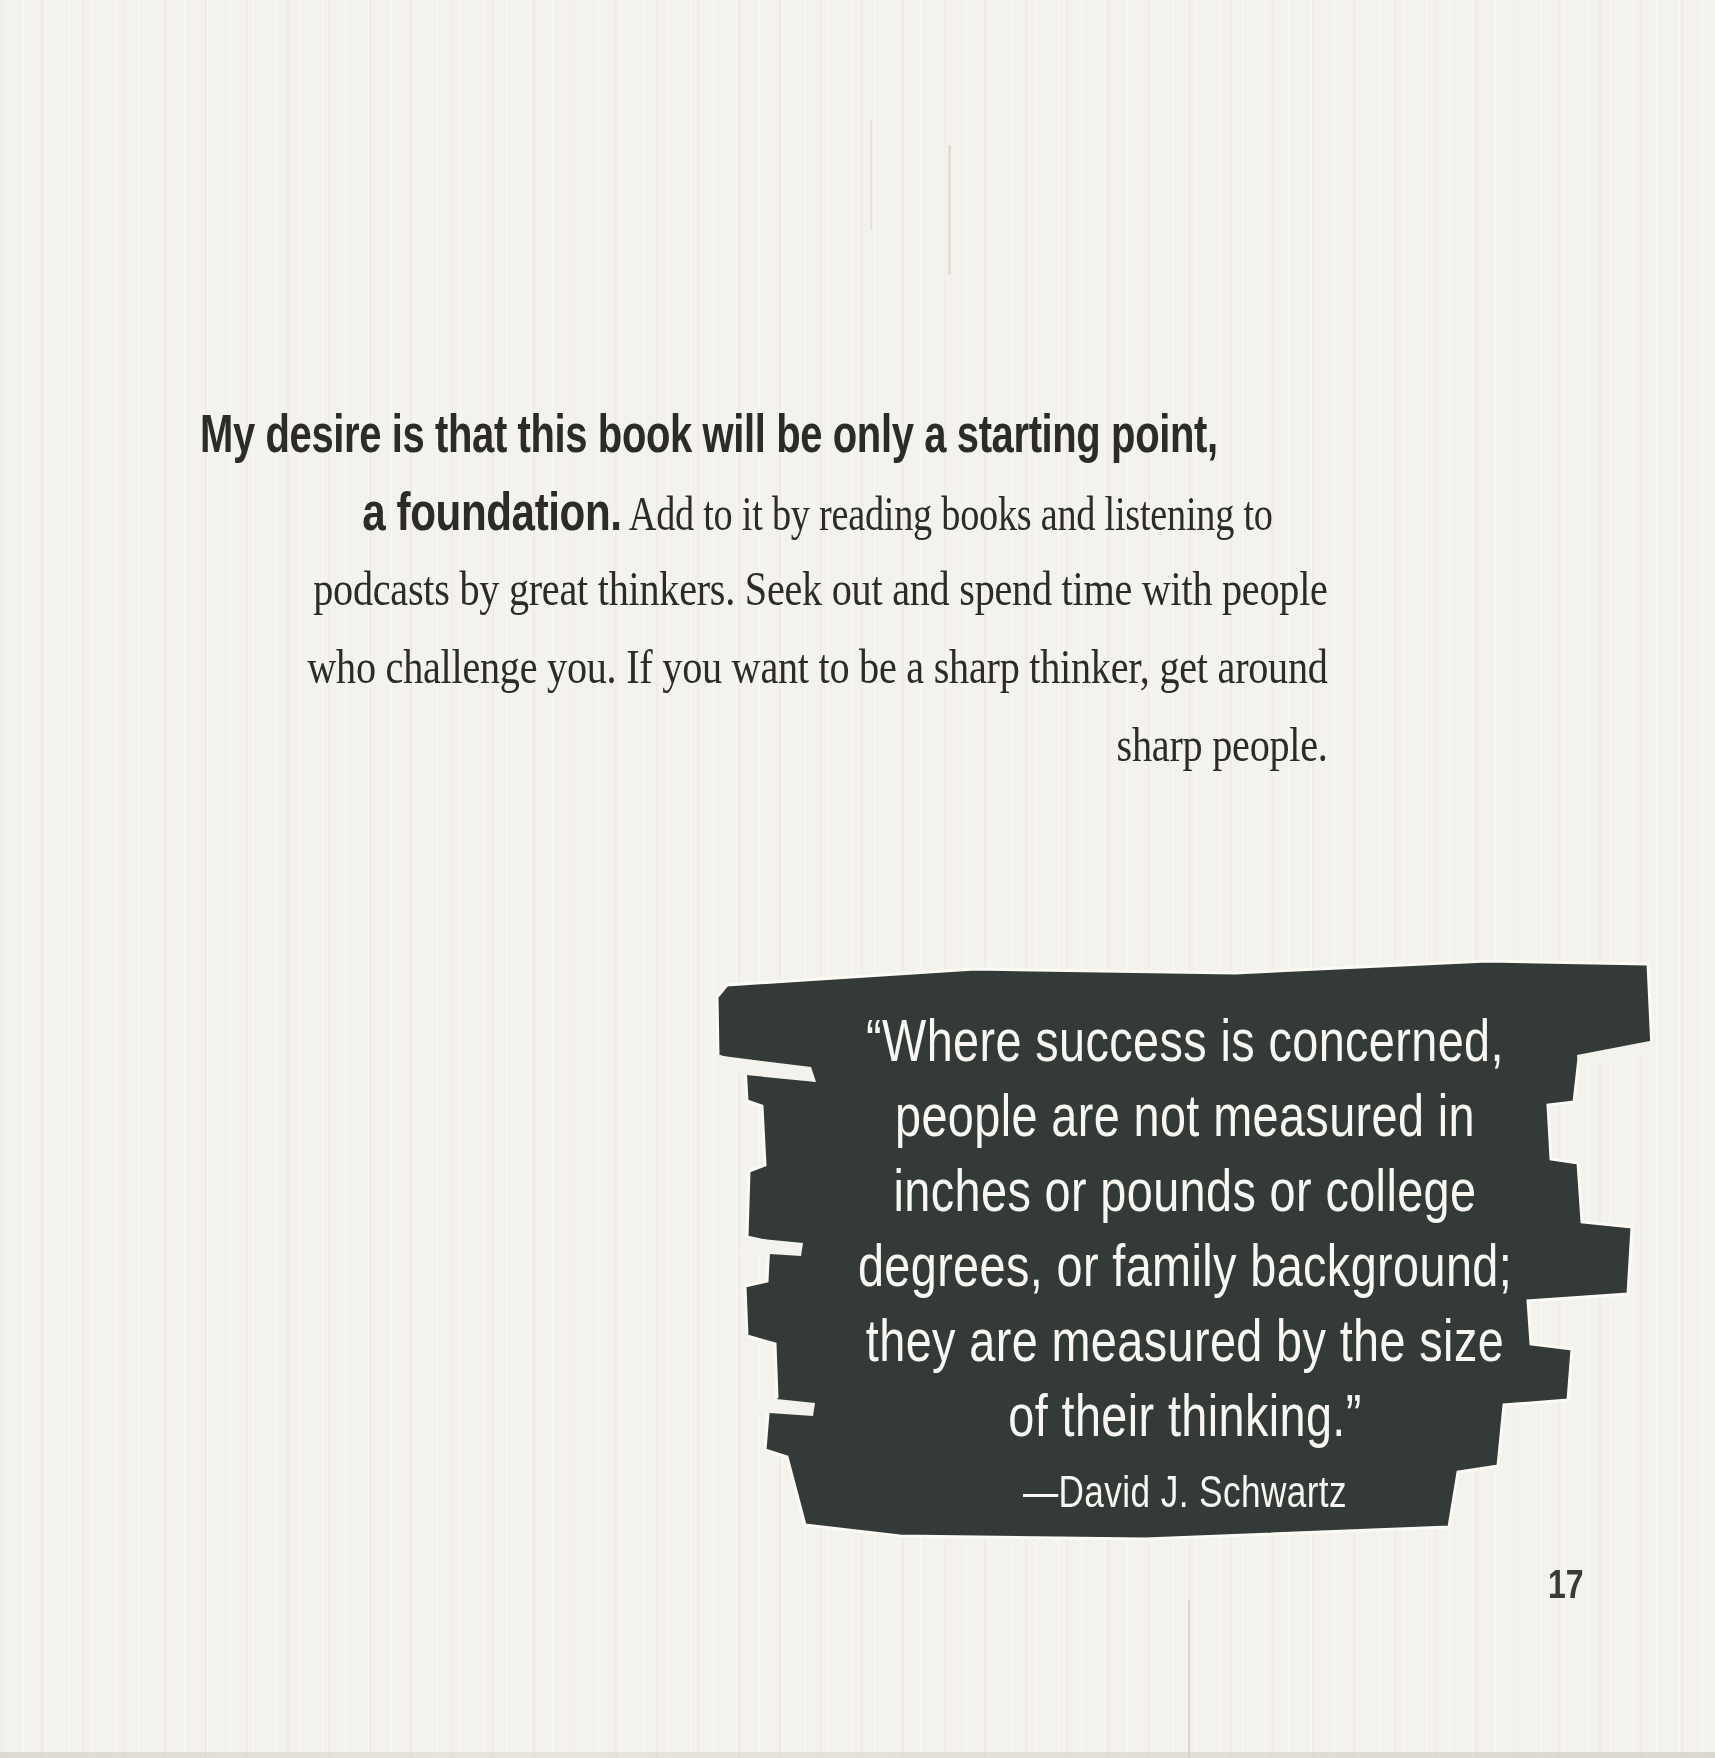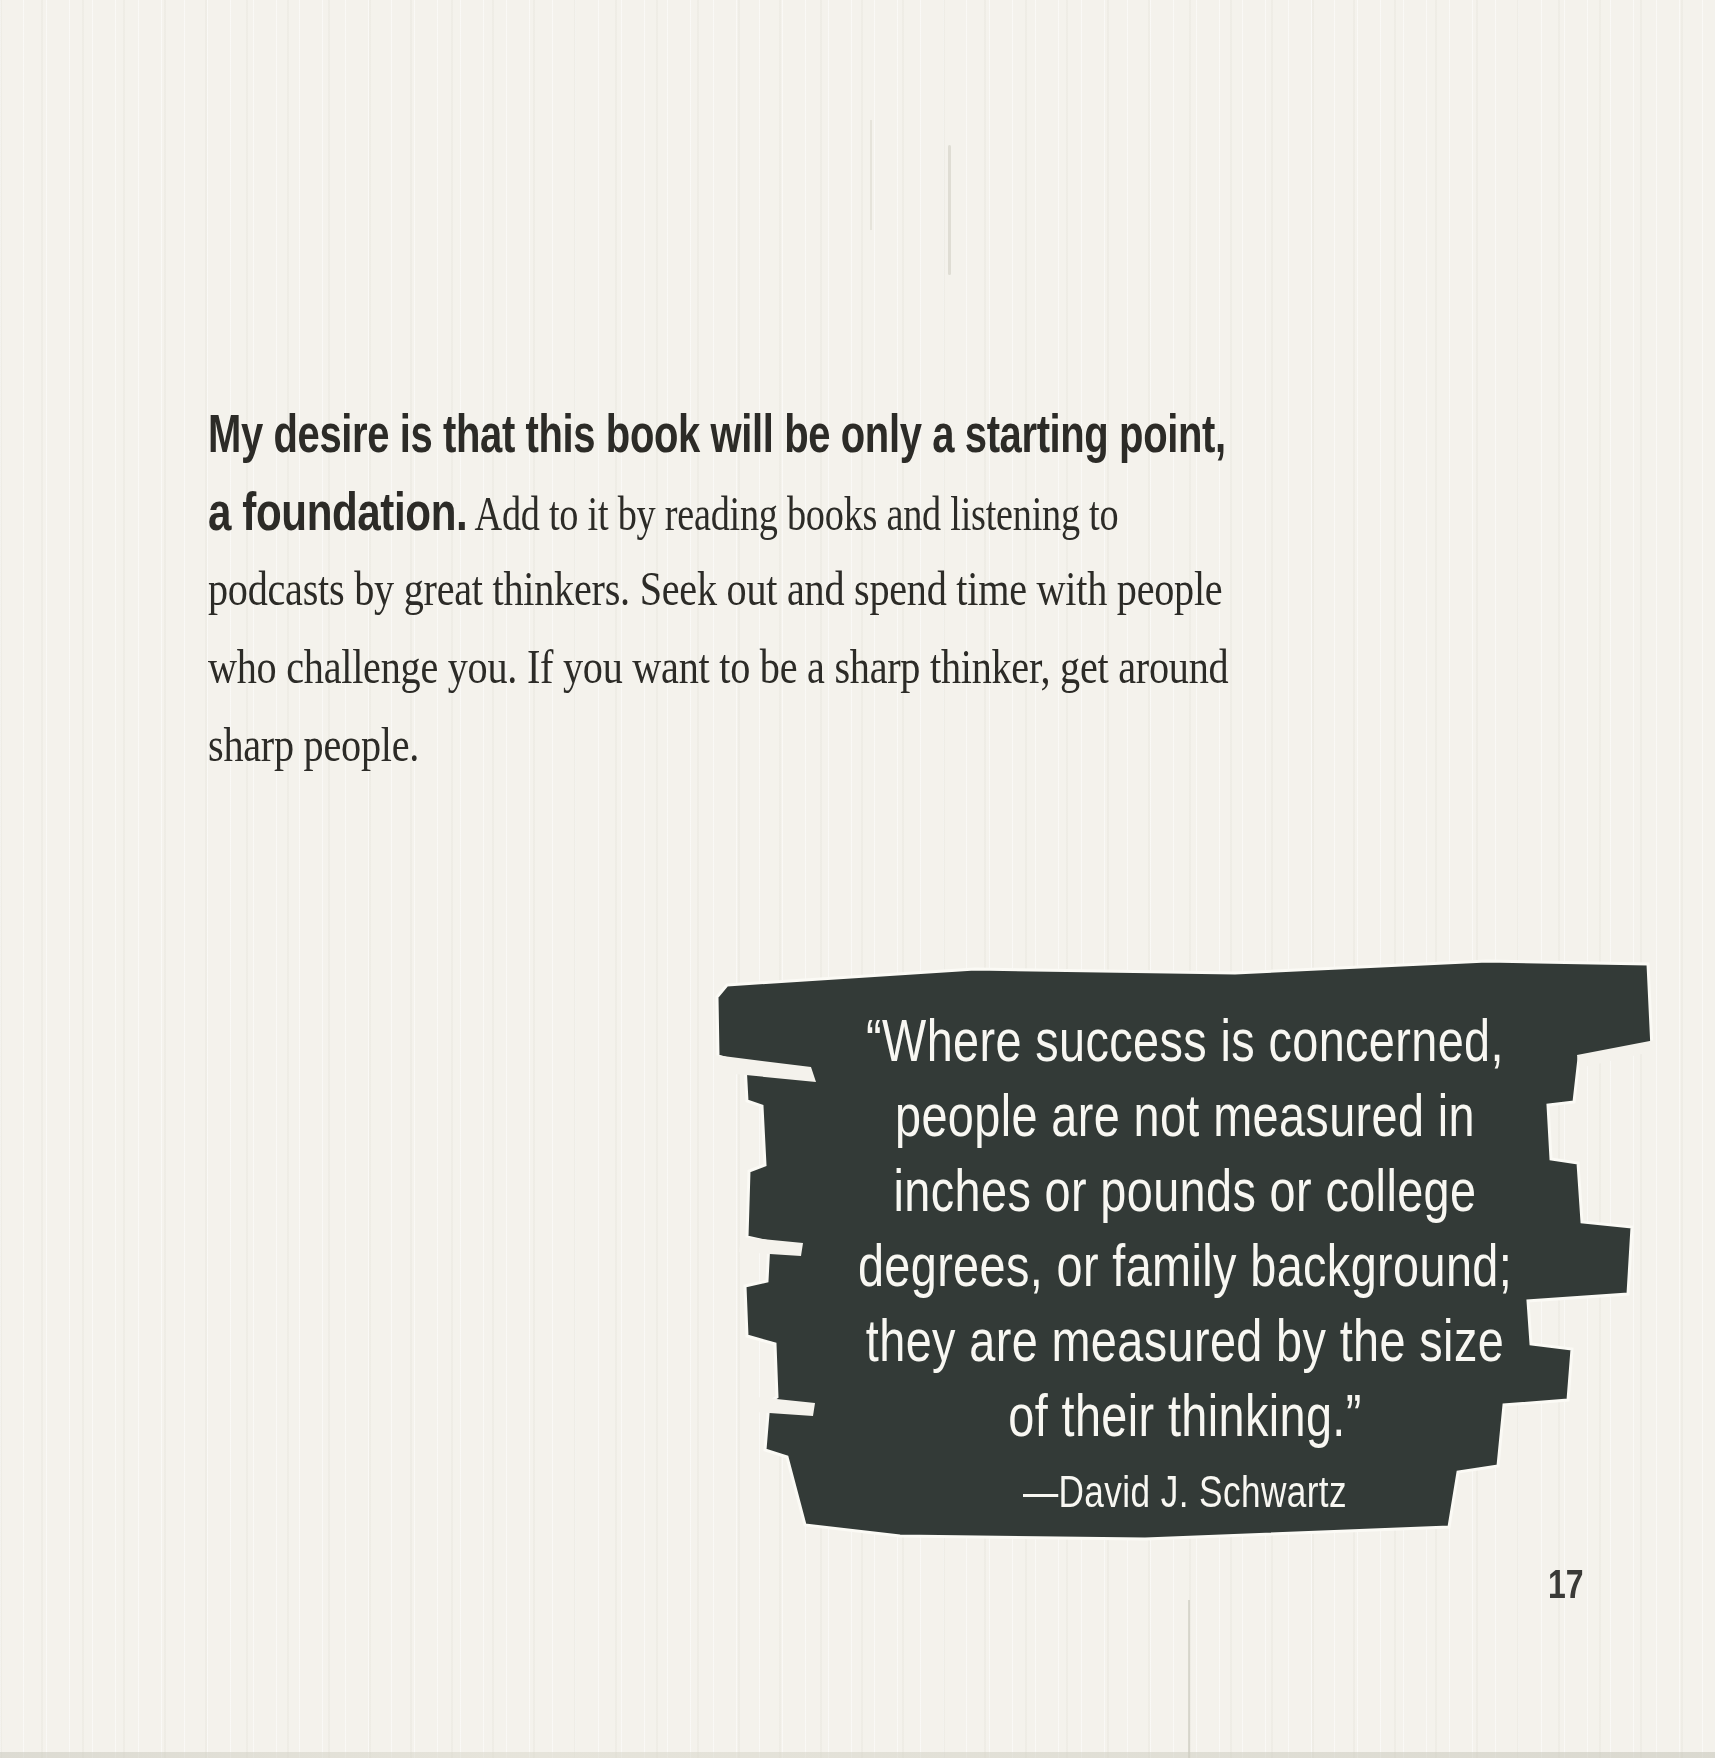--- a/index.html
+++ b/index.html
@@ -13,21 +13,21 @@
     overflow:hidden;
     font-family:"Liberation Serif", serif;
     color:var(--ink,#2c2b27);
   }
   .ln{height:78px;line-height:78px;white-space:nowrap;transform-origin:left center;}
   .serif-ln{font-family:"Liberation Serif",serif;font-size:49px;letter-spacing:-0.3px;transform:scaleX(0.82);}
   .sans-ln{font-family:"Liberation Sans",sans-serif;font-weight:bold;font-size:54px;letter-spacing:-0.5px;transform:scaleX(0.74);}
   .mixed-ln{transform:scaleX(0.78);}
   .lead{font-family:"Liberation Sans",sans-serif;font-weight:bold;font-size:54px;letter-spacing:-0.5px;}
   .serif-seg{font-family:"Liberation Serif",serif;font-size:49px;letter-spacing:-0.3px;}
-  .para{position:absolute;left:208px;}
+  .para{position:absolute;left:200px;text-align:right;}
   .para1{top:394px;}
   .para2{top:843px;}
 
   .quote-block{position:absolute;left:715px;top:955px;width:940px;height:591px;}
   .quote-block svg{position:absolute;left:0;top:0;width:940px;height:591px;}
   .quote-text{
     position:absolute;left:0;top:48px;width:940px;
     text-align:center;
     color:var(--quote_text,#f8f7f2);
     font-family:"Liberation Sans",sans-serif;

